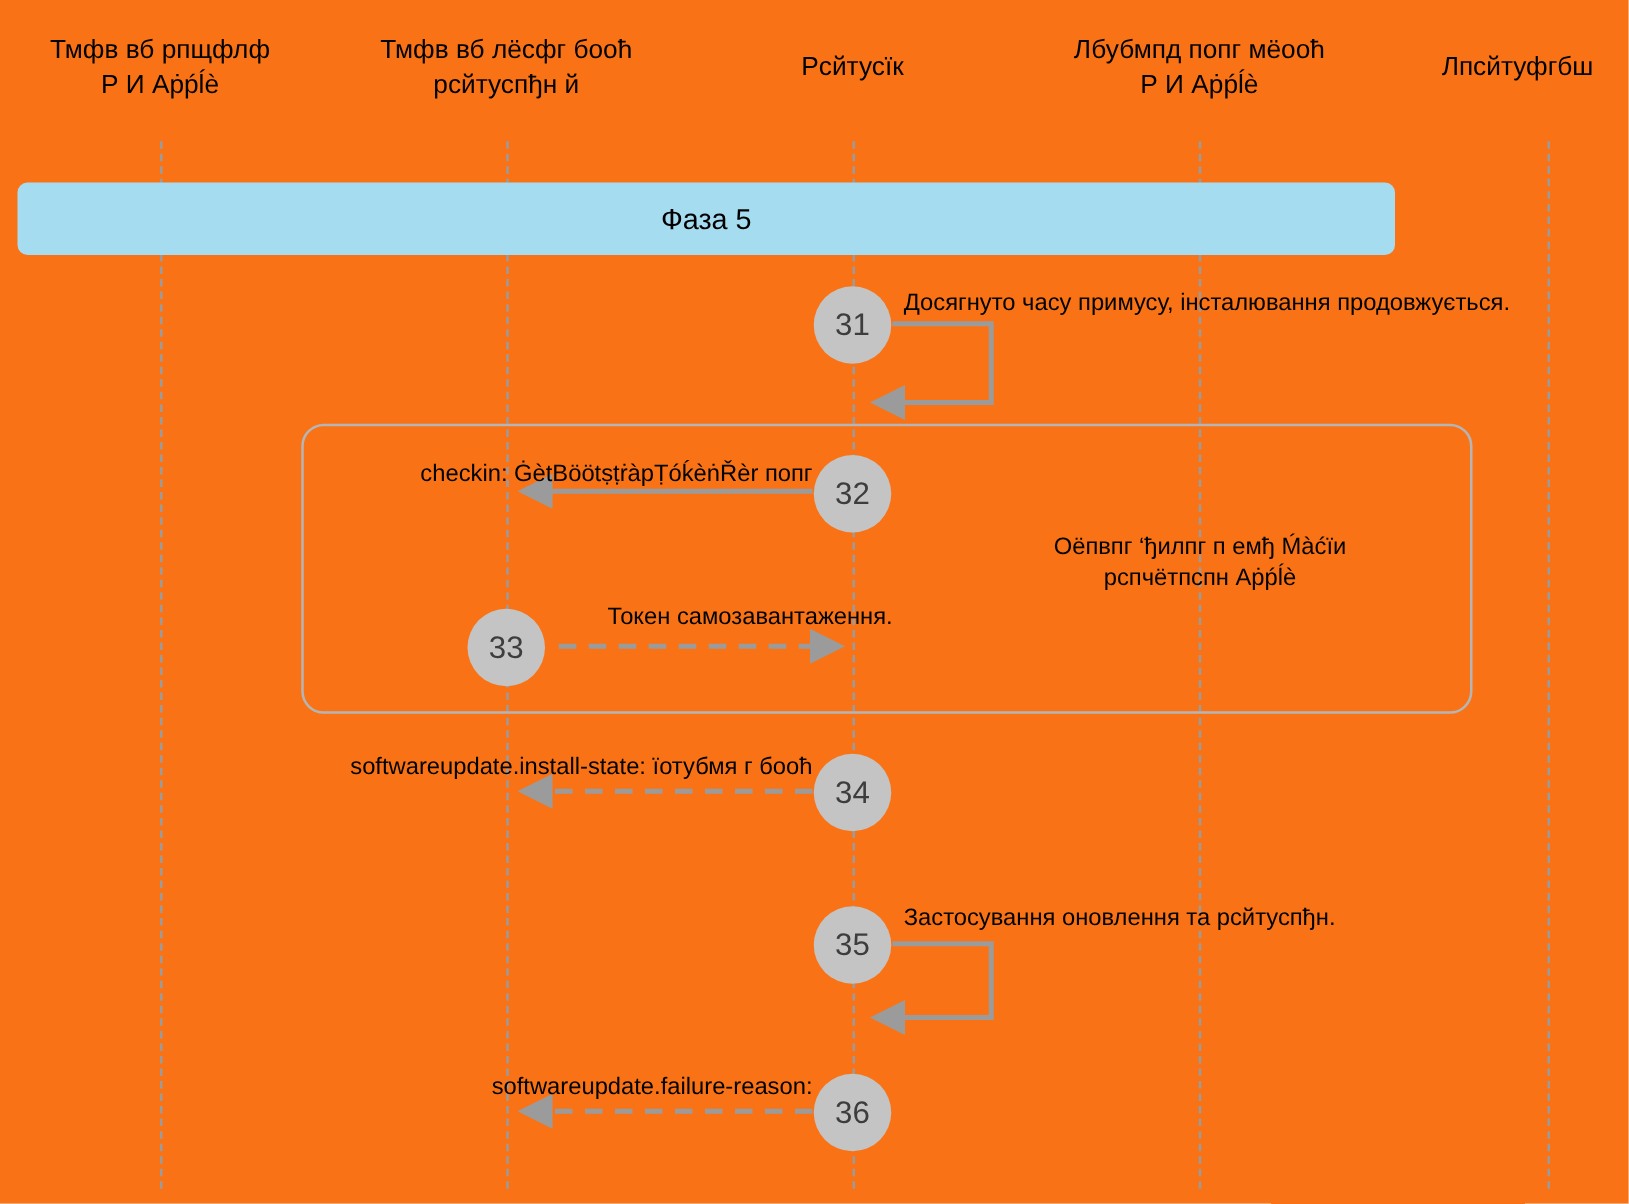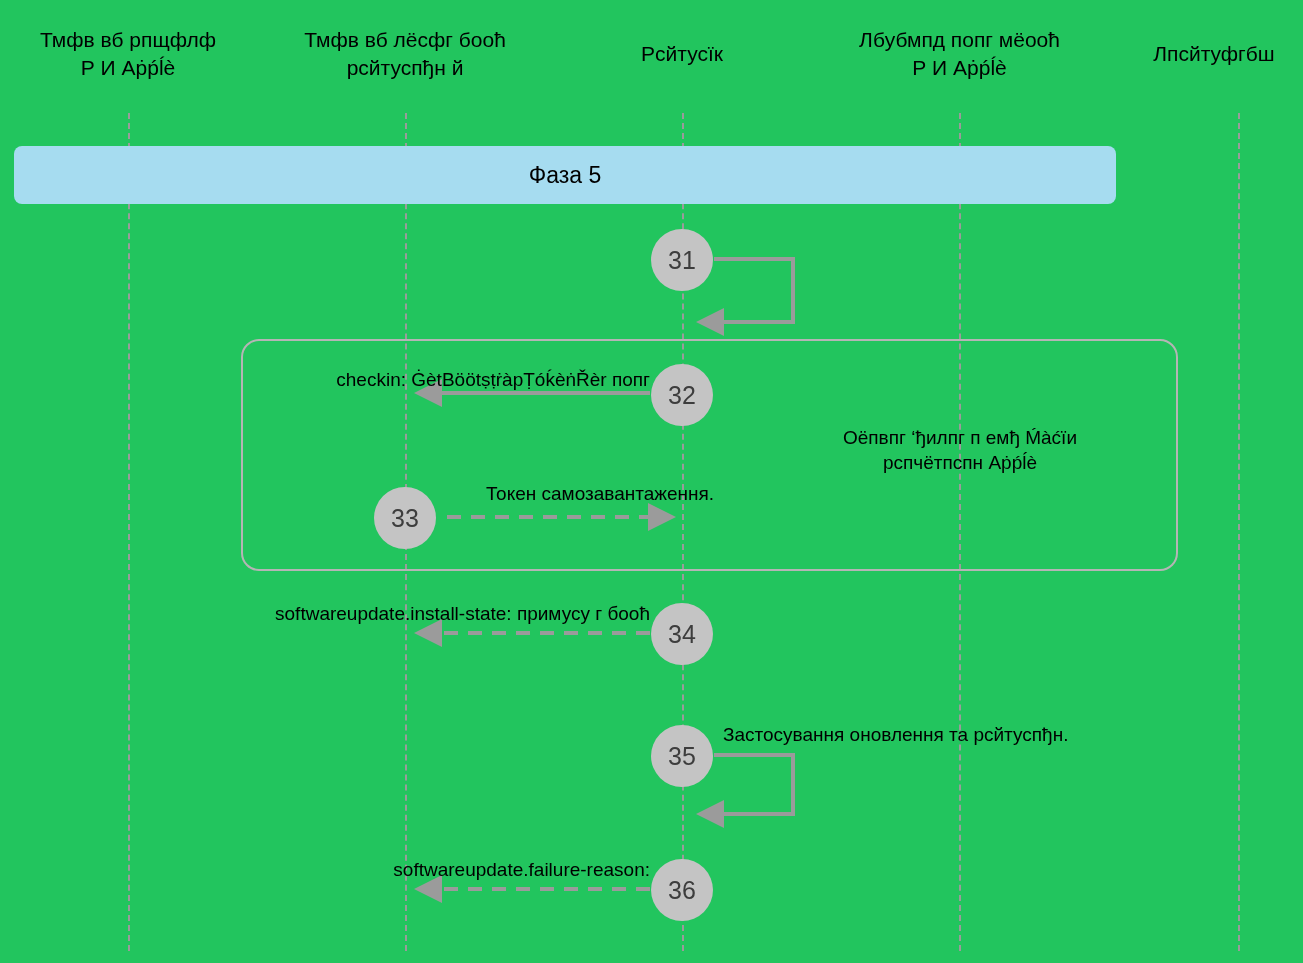--- a/index.html
+++ b/index.html
@@ -9,21 +9,21 @@
   }
   body {
     font-family: "Liberation Sans", sans-serif;
     color: #000000;
   }
   #canvas {
     position: relative;
     width: 1303px;
     height: 963px;
     overflow: hidden;
-    background: #22c55e;
+    background: #f97316;
   }
   .lifeline-head {
     position: absolute;
     text-align: center;
     font-size: 21px;
     line-height: 28px;
     color: #000000;
     font-weight: normal;
     white-space: pre-line;
   }
@@ -121,29 +121,30 @@
 
     <path d="M 714 755 L 793 755 L 793 814 L 700 814" fill="none" stroke="#9b9b9b" stroke-width="4" marker-end="url(#arrowhead)"></path>
 
     <path d="M 650 889 L 418 889" fill="none" stroke="#9b9b9b" stroke-width="4" stroke-dasharray="14 10" marker-end="url(#arrowhead)"></path>
   </svg>
 
   <div class="msg-label center" style="left:760px; top:425px; width:400px;">Оёпвпг ‘ђилпг п емђ Ḿàćїи
 рспчётпспн Aṗṕĺè</div>
 
   <div class="step-circle" style="left:651px; top:229px;">31</div>
+  <div class="msg-label right" style="left:723px; top:230px; width:572px;">Досягнуто часу примусу, інсталювання продовжується.</div>
 
   <div class="step-circle" style="left:651px; top:364px;">32</div>
   <div class="msg-label rightalign" style="left:260px; top:367px; width:390px;">checkin: ĠètBöötṣṭṙàpṬóḱèṅŘèr попг</div>
 
   <div class="step-circle" style="left:374px; top:487px;">33</div>
   <div class="msg-label right" style="left:450px; top:481px; width:320px;margin-left:36px;">Токен самозавантаження.</div>
 
   <div class="step-circle" style="left:651px; top:603px;">34</div>
-  <div class="msg-label rightalign" style="left:170px; top:601px; width:480px;">softwareupdate.install-state: примусу г бооћ</div>
+  <div class="msg-label rightalign" style="left:170px; top:601px; width:480px;">softwareupdate.install-state: їотубмя г бооћ</div>
 
   <div class="step-circle" style="left:651px; top:725px;">35</div>
   <div class="msg-label right" style="left:723px; top:722px; width:520px;">Застосування оновлення та рсйтуспђн.</div>
 
   <div class="step-circle" style="left:651px; top:859px;">36</div>
   <div class="msg-label rightalign" style="left:230px; top:857px; width:420px;">softwareupdate.failure-reason:</div>
 
 </div>
 
 </body></html>

